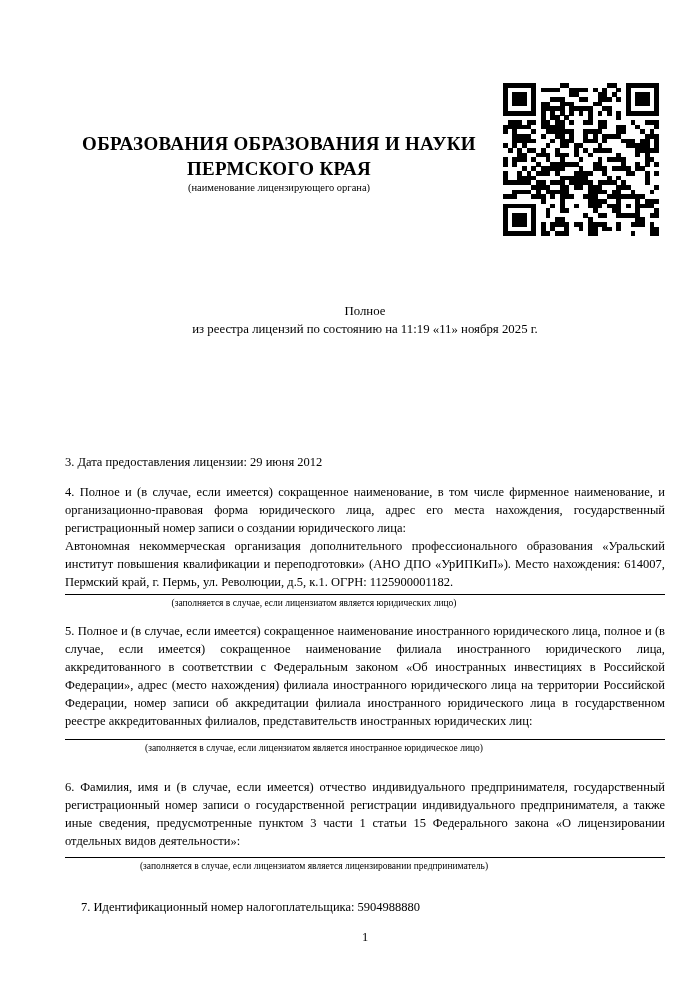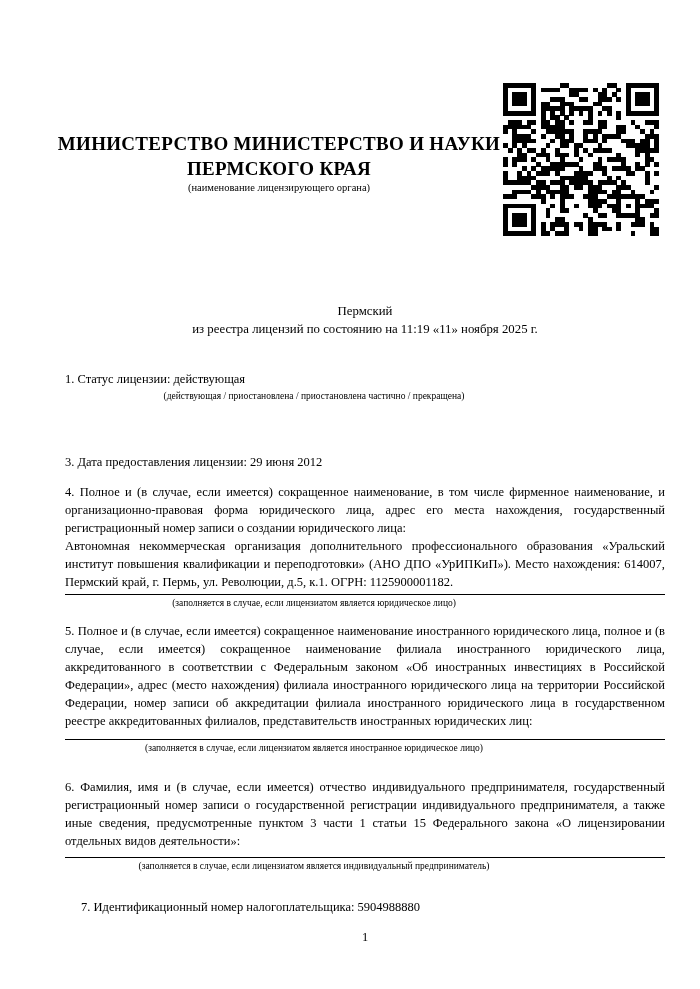--- a/index.html
+++ b/index.html
@@ -590,54 +590,50 @@
         <rect x="13" y="32" width="1.02" height="1.02" fill="#000"></rect>
         <rect x="18" y="32" width="1.02" height="1.02" fill="#000"></rect>
         <rect x="19" y="32" width="1.02" height="1.02" fill="#000"></rect>
         <rect x="27" y="32" width="1.02" height="1.02" fill="#000"></rect>
         <rect x="31" y="32" width="1.02" height="1.02" fill="#000"></rect>
         <rect x="32" y="32" width="1.02" height="1.02" fill="#000"></rect>
       </svg>
   </div>
 
   <div class="abs header-block">
-    <div class="header-line">МИНИСТЕРСТВО МИНИСТЕРСТВО И НАУКИ</div>
+    <div class="header-line">ОБРАЗОВАНИЯ ОБРАЗОВАНИЯ И НАУКИ</div>
     <div class="header-line">ПЕРМСКОГО КРАЯ</div>
     <div class="header-caption">(наименование лицензирующего органа)</div>
   </div>
 
   <div class="abs title-block">
-    <div>Пермский</div>
+    <div>Полное</div>
     <div>из реестра лицензий по состоянию на 11:19 «11» ноября 2025 г.</div>
   </div>
 
-  <div class="abs item" style="top:370px;">
-    <div>1. Статус лицензии: действующая</div>
-    <div class="form-caption caption-gap">(действующая / приостановлена / приостановлена частично / прекращена)</div>
-  </div>
 
 
   <div class="abs item" style="top:453px;">3. Дата предоставления лицензии: 29 июня 2012</div>
 
   <div class="abs item" style="top:483px;">
     <div class="justified">4. Полное и (в случае, если имеется) сокращенное наименование, в том числе фирменное наименование, и организационно-правовая форма юридического лица, адрес его места нахождения, государственный регистрационный номер записи о создании юридического лица:</div>
     <div class="justified">Автономная некоммерческая организация дополнительного профессионального образования «Уральский институт повышения квалификации и переподготовки» (АНО ДПО «УрИПКиП»). Место нахождения: 614007, Пермский край, г. Пермь, ул. Революции, д.5, к.1. ОГРН: 1125900001182.</div>
     <div class="rule rule-after-value"></div>
-    <div class="form-caption caption-gap">(заполняется в случае, если лицензиатом является юридическое лицо)</div>
+    <div class="form-caption caption-gap">(заполняется в случае, если лицензиатом является юридических лицо)</div>
   </div>
 
   <div class="abs item" style="top:622px;">
     <div class="justified">5. Полное и (в случае, если имеется) сокращенное наименование иностранного юридического лица, полное и (в случае, если имеется) сокращенное наименование филиала иностранного юридического лица, аккредитованного в соответствии с Федеральным законом «Об иностранных инвестициях в Российской Федерации», адрес (место нахождения) филиала иностранного юридического лица на территории Российской Федерации, номер записи об аккредитации филиала иностранного юридического лица в государственном реестре аккредитованных филиалов, представительств иностранных юридических лиц:</div>
     <div class="rule rule-blank-5"></div>
     <div class="form-caption caption-gap">(заполняется в случае, если лицензиатом является иностранное юридическое лицо)</div>
   </div>
 
   <div class="abs item" style="top:778px;">
     <div class="justified">6. Фамилия, имя и (в случае, если имеется) отчество индивидуального предпринимателя, государственный регистрационный номер записи о государственной регистрации индивидуального предпринимателя, а также иные сведения, предусмотренные пунктом 3 части 1 статьи 15 Федерального закона «О лицензировании отдельных видов деятельности»:</div>
     <div class="rule rule-blank-6"></div>
-    <div class="form-caption caption-gap">(заполняется в случае, если лицензиатом является индивидуальный предприниматель)</div>
+    <div class="form-caption caption-gap">(заполняется в случае, если лицензиатом является лицензировании предприниматель)</div>
   </div>
 
   <div class="abs item" style="top:898px;margin-left:16px;">7. Идентификационный номер налогоплательщика: 5904988880</div>
 
   <div class="abs page-number">1</div>
 
 </div>
 
 </body></html>

